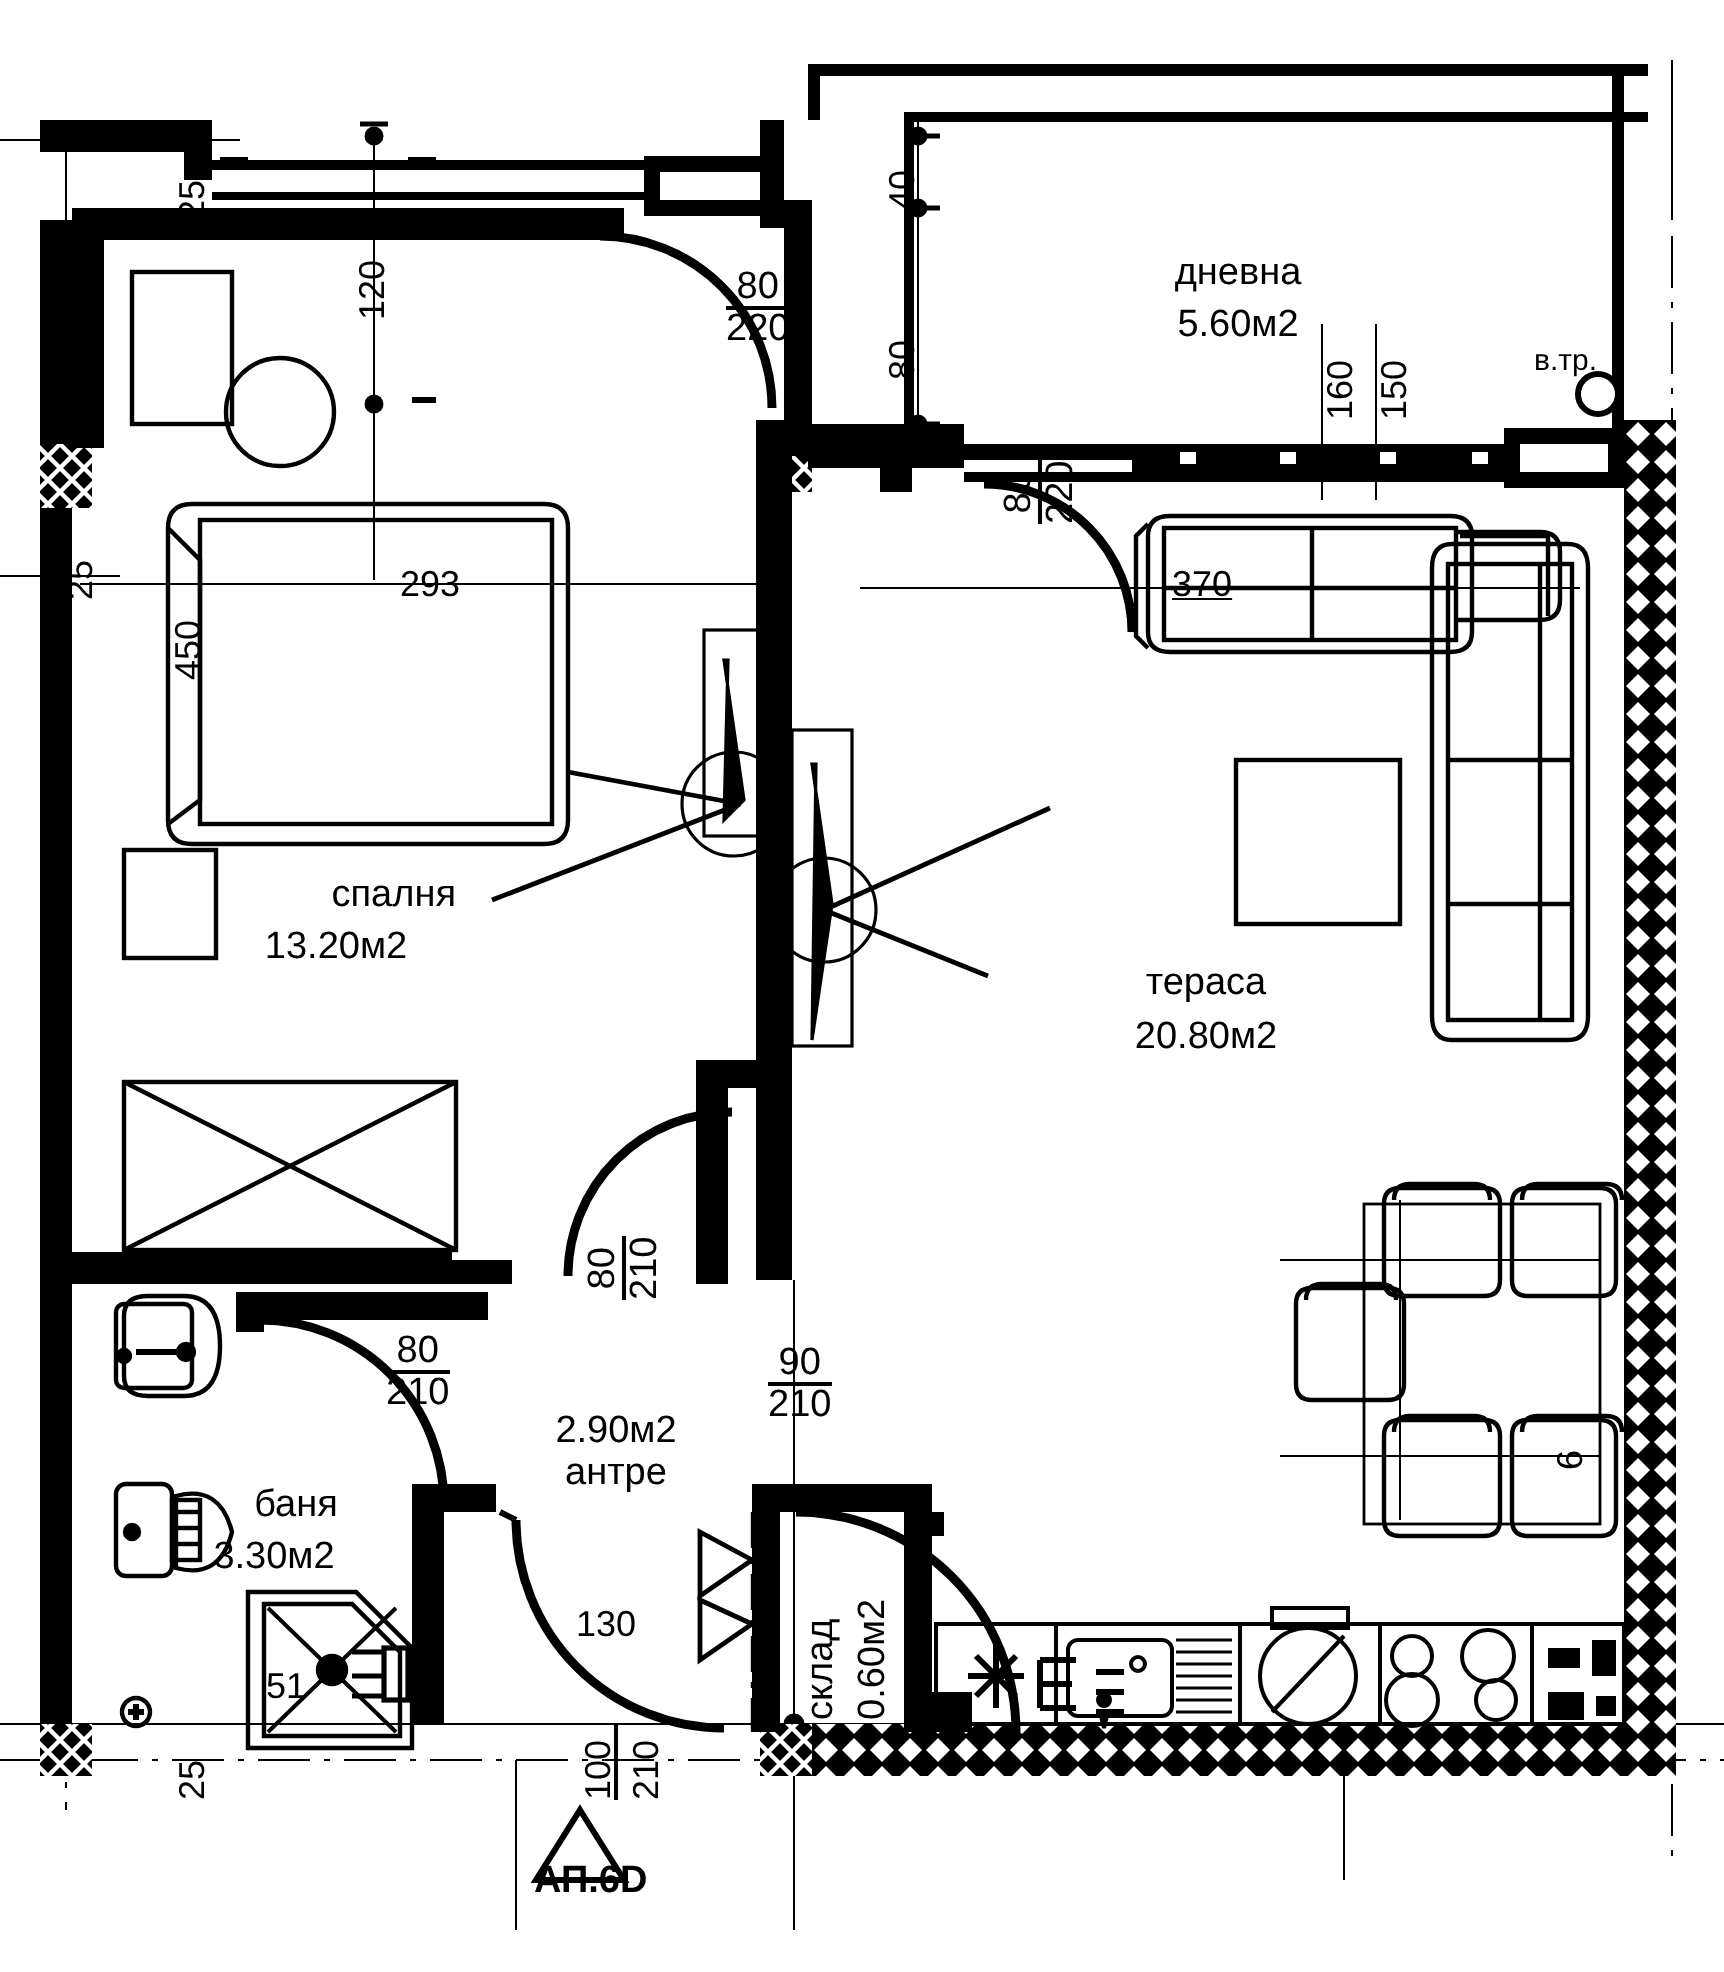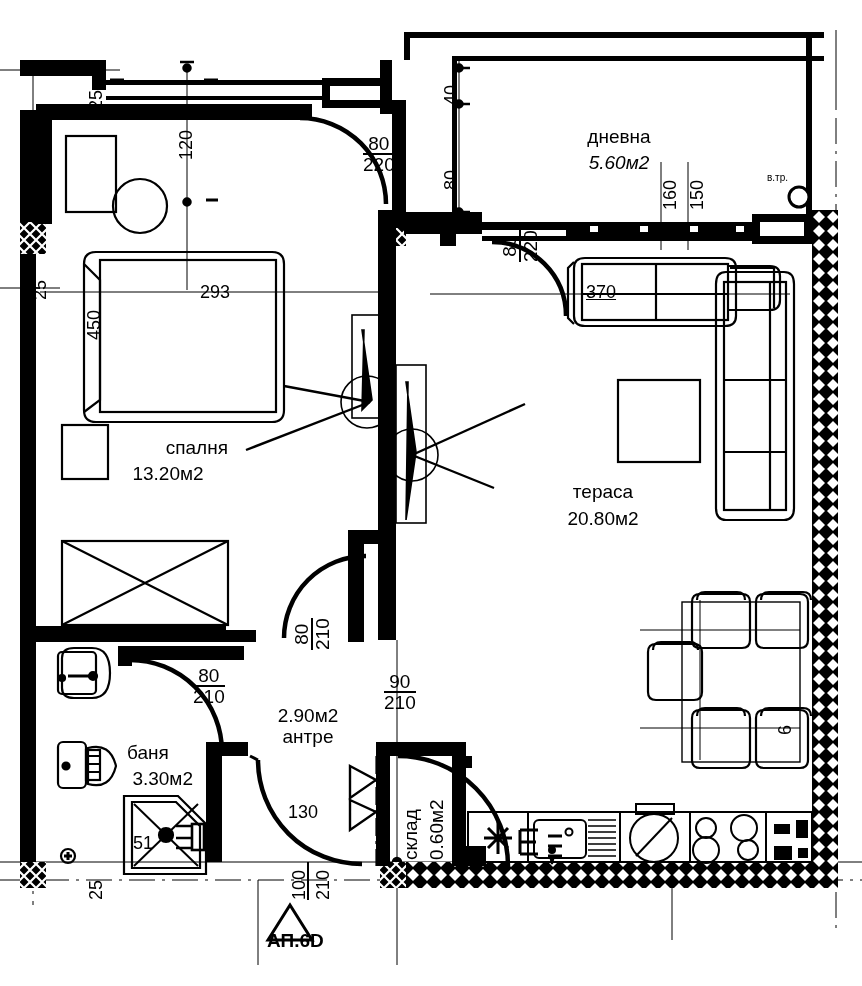--- a/index.html
+++ b/index.html
@@ -8,21 +8,21 @@
   svg{position:absolute;top:0;left:0;}
   .lbl{position:absolute;font-family:"Liberation Sans",sans-serif;color:#000;white-space:nowrap;}
   .room-name{font-size:19px;text-align:center;}
   .room-area{font-size:19px;text-align:center;}
   .dim{font-size:18px;}
   .rot90{transform:rotate(-90deg);transform-origin:left top;}
   .frac{display:inline-block;text-align:center;line-height:1.02;}
   .frac .num{display:block;font-size:19px;}
   .frac .den{display:block;font-size:19px;border-top:2px solid #000;}
   .apt{font-size:19px;font-weight:bold;}
-  .vtr{font-size:10px;}
+  .vtr{font-size:15px;}
 </style>
 </head>
 <body>
 
 <div id="plan">
 
 <svg width="862" height="986" viewBox="0 0 862 986">
   <defs>
     <pattern id="hatchdiamond" width="14" height="14" patternUnits="userSpaceOnUse">
       <rect width="14" height="14" fill="#000"></rect>
@@ -321,27 +321,27 @@
   </g>
 </svg>
 
 <div class="lbl room-name" style="left:108px;top:437px;width:120px;text-align:right;">спалня</div>
 <div class="lbl room-area" style="left:108px;top:463px;width:120px;">13.20м2</div>
 
 <div class="lbl room-name" style="left:533px;top:481px;width:140px;">тераса</div>
 <div class="lbl room-area" style="left:533px;top:508px;width:140px;">20.80м2</div>
 
 <div class="lbl room-name" style="left:549px;top:126px;width:140px;">дневна</div>
-<div class="lbl room-area" style="left:549px;top:152px;width:140px;font-style:italic;">5.60м2</div>
+<div class="lbl room-area" style="left:549px;top:152px;width:140px;">5.60м2</div>
 
 <div class="lbl room-name" style="left:248px;top:679px;width:120px;margin-top:47px;">антре</div>
 <div class="lbl room-area" style="left:248px;top:705px;width:120px;">2.90м2</div>
 
 <div class="lbl room-name" style="left:103px;top:742px;width:90px;">баня</div>
-<div class="lbl room-area" style="left:103px;top:768px;width:90px;text-align:right;">3.30м2</div>
+<div class="lbl room-area" style="left:92px;top:768px;width:90px;">3.30м2</div>
 
 <div class="lbl room-name rot90" style="left:400px;top:860px;width:100px;text-align:left;">склад</div>
 <div class="lbl room-area rot90" style="left:426px;top:860px;width:100px;text-align:left;">0.60м2</div>
 
 <div class="lbl apt" style="left:267px;top:930px;">АП.6D</div>
 
 <div class="lbl vtr" style="left:767px;top:172px;">в.тр.</div>
 
 <div class="lbl dim rot90" style="left:86px;top:110px;">25</div>
 <div class="lbl dim rot90" style="left:30px;top:300px;">25</div>

